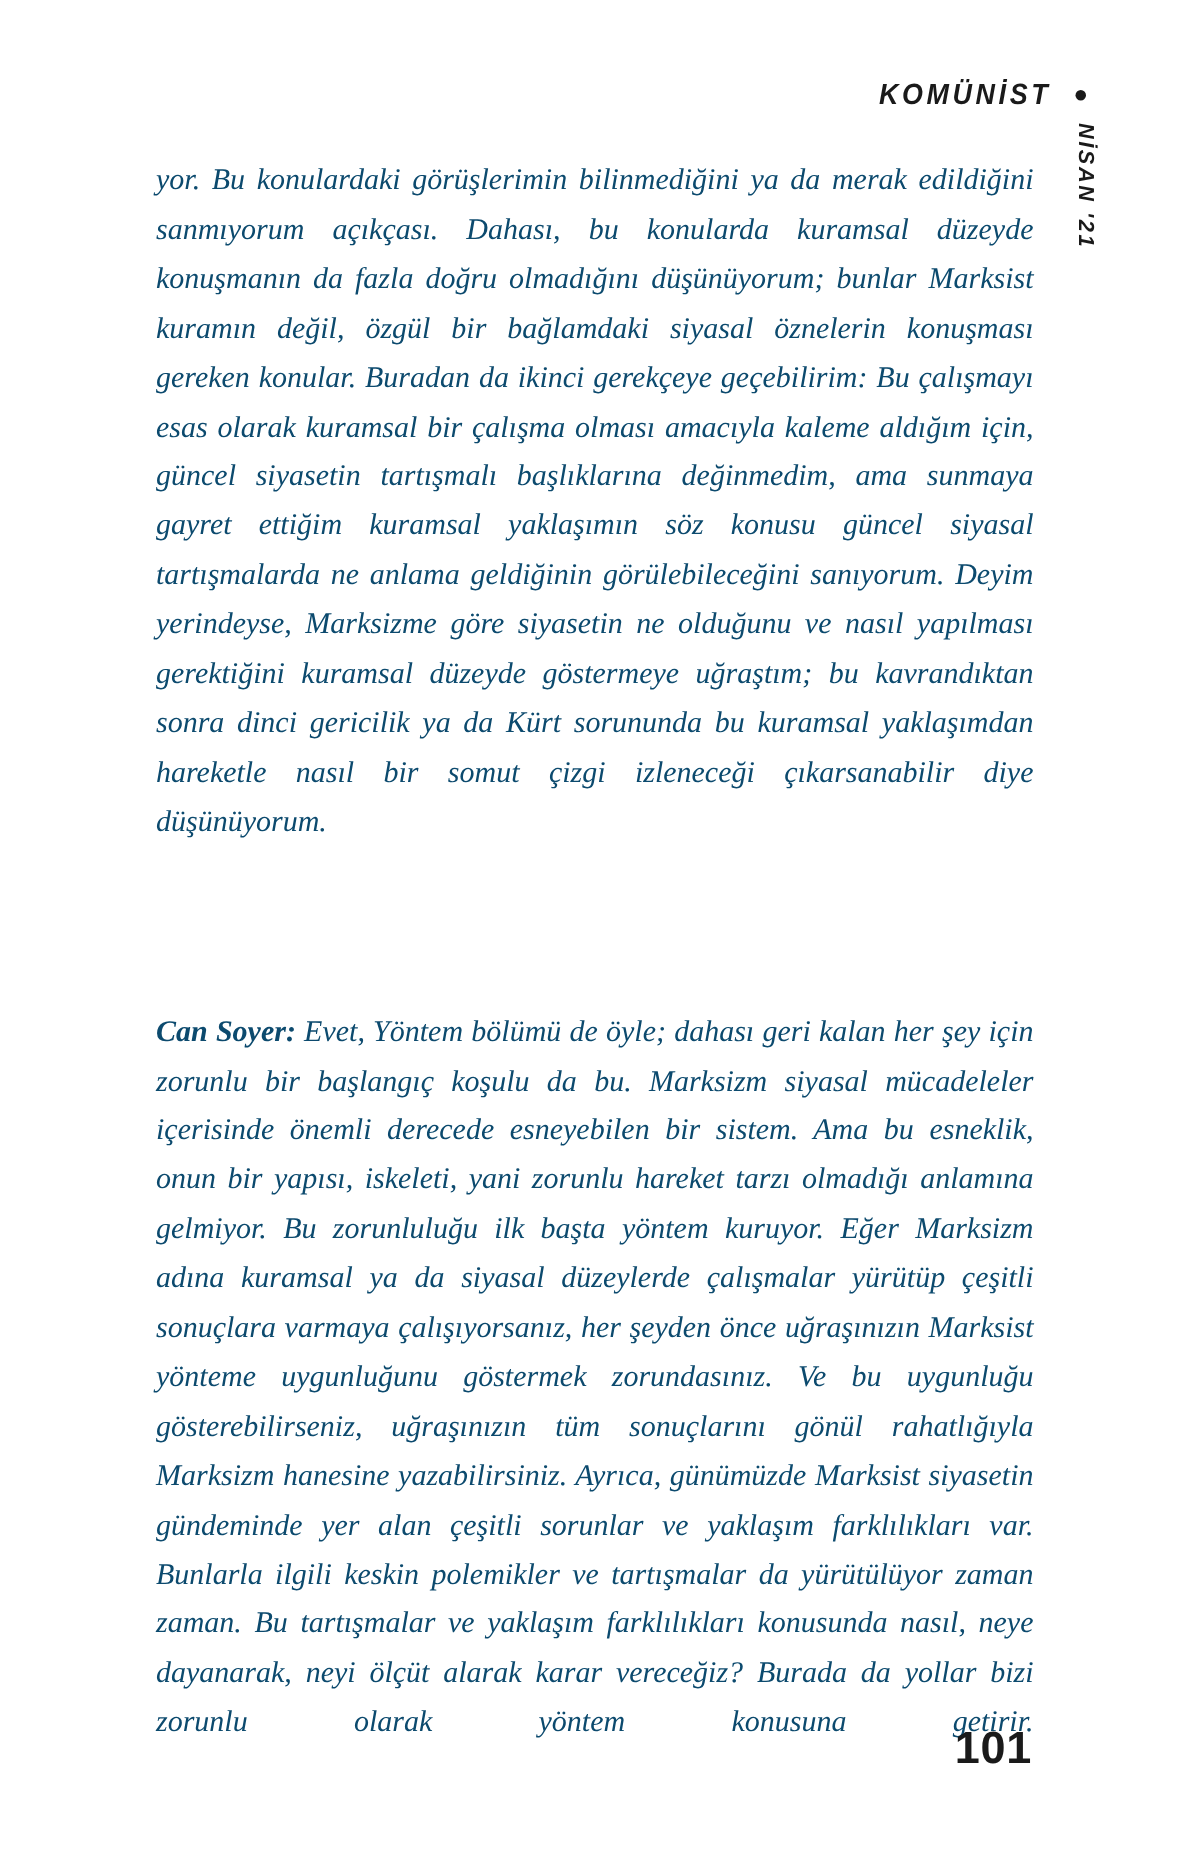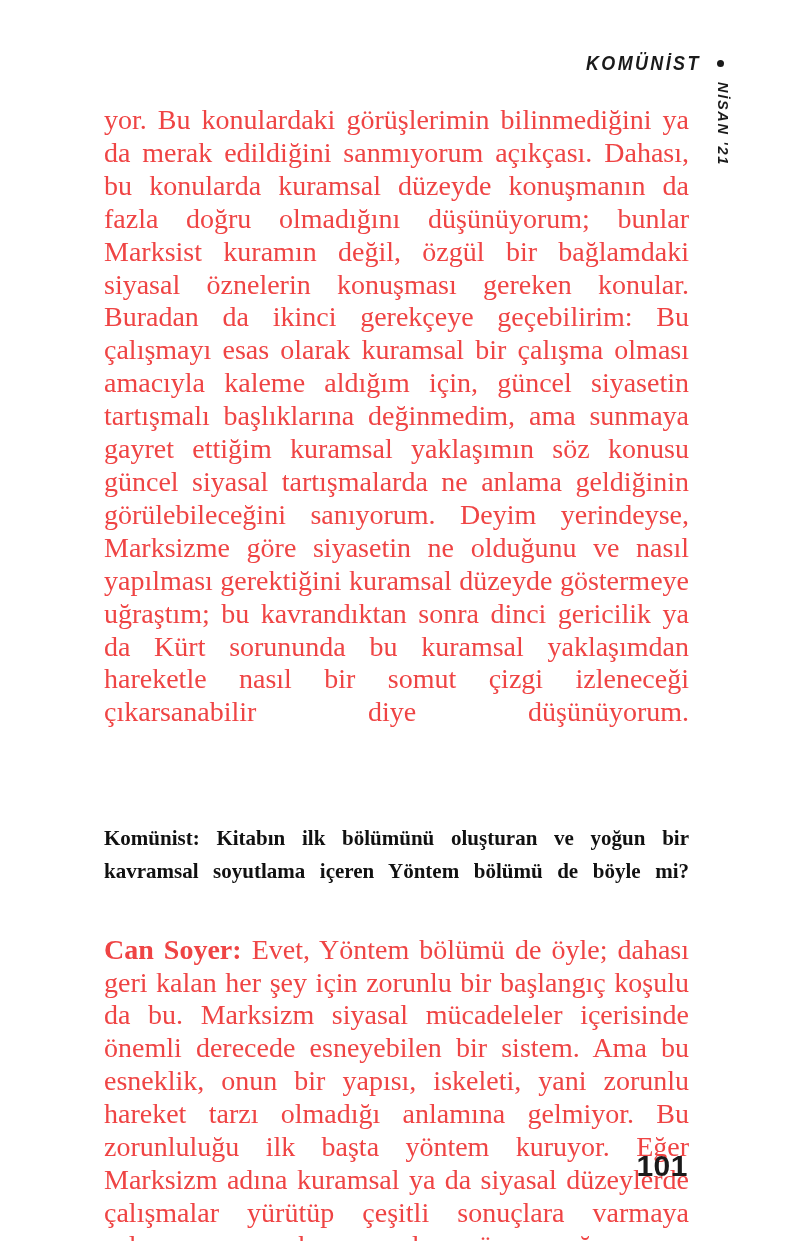--- a/index.html
+++ b/index.html
@@ -83,27 +83,28 @@
   
   .column {
     position: absolute;
     left: 104px;
     top: 104px;
     width: 585px;
   }
 
   p.body-par {
     margin: 0;
-    font-size: 28px;
+    font-size: 20px;
     line-height: 32.9px;
     text-align: justify;
     text-justify: inter-word;
     word-spacing: 0.2px;
     hyphens: manual;
-    color: #ef4444;
+    color: #0c4a6e;
+    font-style: italic;
   }
   p.body-par:last-child {
     text-align: justify;
   }
   .gap-large { height: 60px; }
   .gap-small { height: 14px; }
 
   .q-par {
     margin: 0;
     font-size: 21px;
@@ -150,21 +151,20 @@
       <span class="head-date-inner">NİSAN '21</span>
     </div>
   </div>
 
   <div class="column">
 
     <p class="body-par">yor. Bu konulardaki görüşlerimin bilinmediğini ya da merak edildiğini sanmıyorum açıkçası. Dahası, bu konularda kuramsal düzeyde konuşmanın da fazla doğru olmadığını düşünüyorum; bunlar Marksist kuramın değil, özgül bir bağlamdaki siyasal öznelerin konuşması gereken konular. Buradan da ikinci gerekçeye geçebilirim: Bu çalışmayı esas olarak kuramsal bir çalışma olması amacıyla kaleme aldığım için, güncel siyasetin tartışmalı başlıklarına değinmedim, ama sunmaya gayret ettiğim kuramsal yaklaşımın söz konusu güncel siyasal tartışmalarda ne anlama geldiğinin görülebileceğini sanıyorum. Deyim yerindeyse, Marksizme göre siyasetin ne olduğunu ve nasıl yapılması gerektiğini kuramsal düzeyde göstermeye uğraştım; bu kavrandıktan sonra dinci gericilik ya da Kürt sorununda bu kuramsal yaklaşımdan hareketle nasıl bir somut çizgi izleneceği çıkarsanabilir diye düşünüyorum.</p>
 
     <div class="gap-large"></div>
 
-    <p class="q-par"><span class="speaker">Komünist:</span><span> Kitabın ilk bölümünü oluşturan ve yoğun bir kavramsal soyutlama içeren Yöntem bölümü de böyle mi?</span></p>
 
     <div class="gap-small"></div>
 
     <p class="body-par"><span class="speaker">Can Soyer:</span><span> Evet, Yöntem bölümü de öyle; dahası geri kalan her şey için zorunlu bir başlangıç koşulu da bu. Marksizm siyasal mücadeleler içerisinde önemli derecede esneyebilen bir sistem. Ama bu esneklik, onun bir yapısı, iskeleti, yani zorunlu hareket tarzı olmadığı anlamına gelmiyor. Bu zorunluluğu ilk başta yöntem kuruyor. Eğer Marksizm adına kuramsal ya da siyasal düzeylerde çalışmalar yürütüp çeşitli sonuçlara varmaya çalışıyorsanız, her şeyden önce uğraşınızın Marksist yönteme uygunluğunu göstermek zorundasınız. Ve bu uygunluğu gösterebilirseniz, uğraşınızın tüm sonuçlarını gönül rahatlığıyla Marksizm hanesine yazabilirsiniz. Ayrıca, günümüzde Marksist siyasetin gündeminde yer alan çeşitli sorunlar ve yaklaşım farklılıkları var. Bunlarla ilgili keskin polemikler ve tartışmalar da yürütülüyor zaman zaman. Bu tartışmalar ve yaklaşım farklılıkları konusunda nasıl, neye dayanarak, neyi ölçüt alarak karar vereceğiz? Burada da yollar bizi zorunlu olarak yöntem konusuna getirir.</span></p>
 
   </div>
 
   <div class="folio">101</div>
 
 </div>

